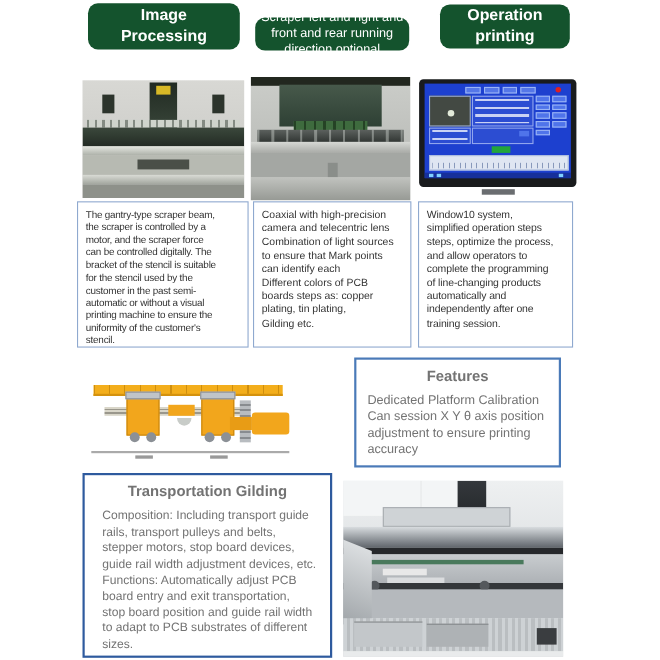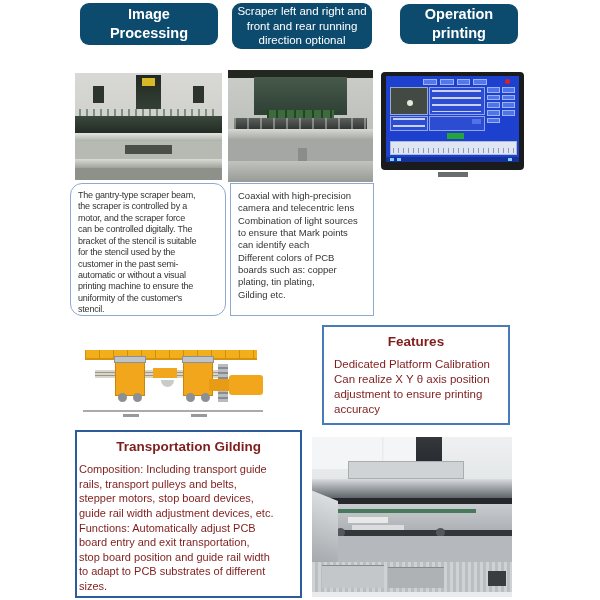--- a/index.html
+++ b/index.html
@@ -1,24 +1,24 @@
 <!DOCTYPE html>
 <html><head>
 <meta charset="utf-8">
 <style>
   html,body{margin:0;padding:0;background:#fff;}
   .page{position:relative;width:600px;height:600px;background:#fff;overflow:hidden;
         font-family:"Liberation Sans","DejaVu Sans",sans-serif;}
 
   
-  .pill{position:absolute;background:#0c4a6e;color:#fff;border-radius:9px;
+  .pill{position:absolute;background:#14532d;color:#fff;border-radius:9px;
         display:flex;align-items:center;justify-content:center;text-align:center;
         white-space:pre-line;font-weight:600;}
   #hdr1{left:80px;top:3px;width:138px;height:42px;font-size:14.5px;line-height:1.3;}
-  #hdr2{left:232px;top:3px;width:140px;height:46px;font-size:11.5px;line-height:1.28;font-weight:500;}
+  #hdr2{left:232px;top:16px;width:140px;height:30px;font-size:11.5px;line-height:1.28;font-weight:500;}
   #hdr3{left:400px;top:4px;width:118px;height:40px;font-size:14.5px;line-height:1.3;}
 
   
   .photo{position:absolute;overflow:hidden;}
   .abs{position:absolute;}
 
   
   #img1{left:75px;top:73px;width:147px;height:107px;background:linear-gradient(#d8d8d4,#c6c6c2);}
   #img1 .bracket{width:11px;height:17px;top:13px;background:#2c342c;}
   #img1 .motor{left:61px;top:2px;width:25px;height:46px;background:linear-gradient(#212a22,#3a473b);}
@@ -70,21 +70,21 @@
       background:repeating-linear-gradient(to right,#8899bb 0 1px,transparent 1px 5px);}
   #img3 .taskbar{left:0;bottom:0;width:100%;height:6%;background:#16309a;}
   #img3 .tdot{top:25%;width:4px;height:3px;background:#7fd0ff;}
   #img3 .stand{left:50%;top:100%;margin-top:2px;transform:translateX(-50%);
       width:30px;height:5px;background:#6a6d70;}
 
   
   .descbox{position:absolute;border:1.5px solid #8fa9cf;color:#333;white-space:pre-line;
       box-sizing:border-box;}
   #desc1{left:70px;top:183px;width:156px;height:133px;padding:6px 4px 0 7px;
-      font-size:9px;line-height:1.27;letter-spacing:-0.2px;border-radius:12px;}
+      font-size:9px;line-height:1.27;letter-spacing:-0.2px;}
   #desc2{left:230px;top:183px;width:144px;height:133px;padding:6px 4px 0 7px;
       font-size:9.5px;line-height:1.3;}
   #desc3{left:380px;top:183px;width:141px;height:133px;padding:6px 4px 0 7px;
       font-size:9.5px;line-height:1.3;letter-spacing:-0.1px;}
 
   
   #diagram{left:75px;top:340px;width:195px;height:82px;background:#fff;}
   #diagram .beam{left:10px;top:10px;width:172px;height:8px;background:#f3ae1c;
       border-bottom:2px solid #d4920e;
       background-image:repeating-linear-gradient(to right,rgba(170,110,0,.5) 0 1px,transparent 1px 14px);}
@@ -97,26 +97,26 @@
   #diagram .halfmoon{left:86px;top:40px;width:13px;height:7px;background:#c8ccc8;
       border-radius:0 0 13px 13px;}
   #diagram .gears{left:143px;top:24px;width:10px;height:38px;
       background:repeating-linear-gradient(to bottom,#b8bcc0 0 3px,#888c90 3px 5px);}
   #diagram .motor{left:154px;top:35px;width:34px;height:20px;background:#f2a61c;border-radius:3px;}
   #diagram .coupler{left:134px;top:39px;width:20px;height:12px;background:#e89c15;}
   #diagram .baseline{left:8px;top:70px;width:180px;height:2px;background:#aaa;}
   #diagram .lbl{top:74px;width:16px;height:3px;background:#999;}
 
   
-  .titledbox{position:absolute;box-sizing:border-box;color:#7f1d1d;}
+  .titledbox{position:absolute;box-sizing:border-box;color:#737373;}
   #features{left:322px;top:325px;width:188px;height:100px;border:2px solid #4a7ab8;}
   #transport{left:75px;top:430px;width:227px;height:168px;border:2.5px solid #2e5a9e;}
   .boxtitle{font-size:13.5px;font-weight:bold;text-align:center;margin-top:7px;}
   #features .boxbody{margin:8px 6px 0 10px;font-size:11.5px;line-height:1.3;white-space:pre-line;}
-  #transport .boxbody{margin:8px 6px 0 2px;font-size:11px;line-height:1.33;white-space:pre-line;}
+  #transport .boxbody{margin:8px 6px 0 16px;font-size:11px;line-height:1.33;white-space:pre-line;}
 
   
   #photo{left:312px;top:437px;width:200px;height:160px;
       background:linear-gradient(180deg,#eef0f1,#e0e3e5 40%,#d7dadc);}
   #photo .cabinet{left:0;top:0;width:58%;height:20%;background:#f3f5f6;
       background-image:linear-gradient(to right,transparent 60%,rgba(0,0,0,.05) 61%,transparent 62%);}
   #photo .column{left:52%;top:0;width:13%;height:26%;background:linear-gradient(#34383c,#212427);}
   #photo .arm{left:63%;top:18%;width:5%;height:8%;background:#2a2d30;}
   #photo .uppertray{left:18%;top:15%;width:58%;height:11%;background:#cfd3d6;border:1px solid #a8adb1;box-sizing:border-box;}
   #photo .beam{left:0;top:26%;width:100%;height:12%;background:linear-gradient(#d8dcdf,#8e9398 60%,#5f646a);}
@@ -232,23 +232,32 @@
 automatic or without a visual
 printing machine to ensure the
 uniformity of the customer's
 stencil.</div>
   <div class="descbox" id="desc2">Coaxial with high-precision
 camera and telecentric lens
 Combination of light sources
 to ensure that Mark points
 can identify each
 Different colors of PCB
-boards such as: copper
+boards steps as: copper
 plating, tin plating,
 Gilding etc.</div>
+  <div class="descbox" id="desc3">Window10 system,
+simplified operation steps
+steps, optimize the process,
+and allow operators to
+complete the programming
+of line-changing products
+automatically and
+independently after one
+training session.</div>
 
   <div class="photo" id="diagram">
     <div class="abs beam"></div>
     <div class="abs rail"></div>
     <div class="abs carriage" style="left:40px">
       <div class="abs cap"></div>
       <div class="abs wheel" style="left:2px"></div>
       <div class="abs wheel" style="right:2px"></div>
     </div>
     <div class="abs carriage" style="left:108px">
@@ -262,21 +271,21 @@
     <div class="abs coupler"></div>
     <div class="abs motor"></div>
     <div class="abs baseline"></div>
     <div class="abs lbl" style="left:48px"></div>
     <div class="abs lbl" style="left:116px"></div>
   </div>
 
   <div class="titledbox" id="features">
     <div class="boxtitle">Features</div>
     <div class="boxbody">Dedicated Platform Calibration
-Can realize X Y θ axis position
+Can session X Y θ axis position
 adjustment to ensure printing
 accuracy</div>
   </div>
 
   <div class="titledbox" id="transport">
     <div class="boxtitle">Transportation Gilding</div>
     <div class="boxbody">Composition: Including transport guide
 rails, transport pulleys and belts,
 stepper motors, stop board devices,
 guide rail width adjustment devices, etc.

